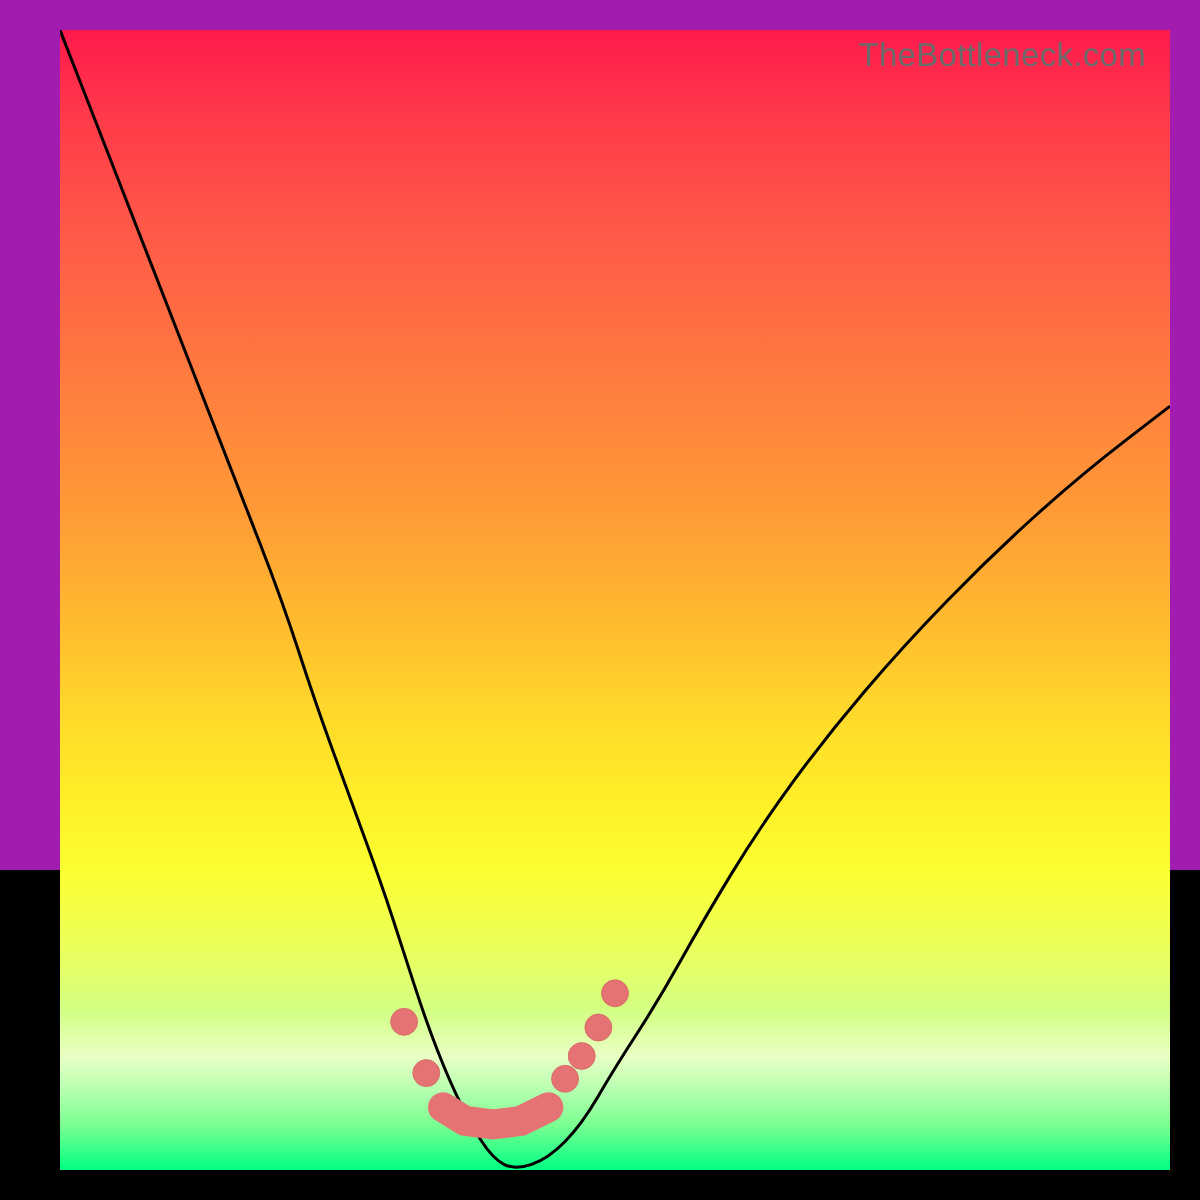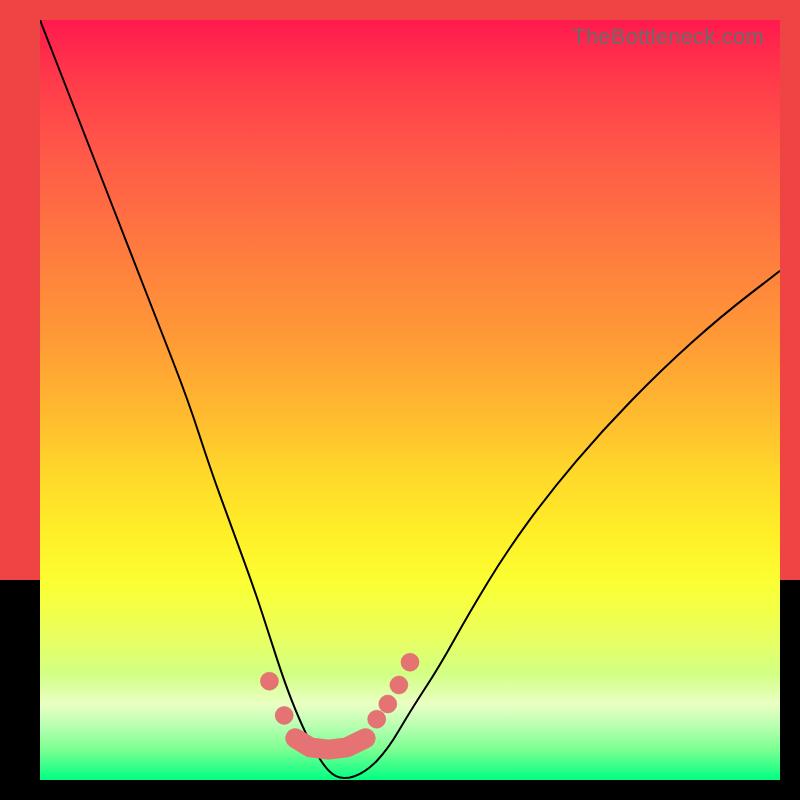--- a/index.html
+++ b/index.html
@@ -10,21 +10,21 @@
     background: #000;
     overflow: hidden;
     font-family: Arial, Helvetica, sans-serif;
   }
   .frame {
     position: absolute;
     left: 0;
     top: 0;
     width: 800px;
     height: 580px;
-    background: #ef4444;
+    background: #a21caf;
   }
   .plot {
     position: absolute;
     left: 40px;
     top: 20px;
     width: 740px;
     height: 760px;
     
     background: linear-gradient(
       to bottom,

